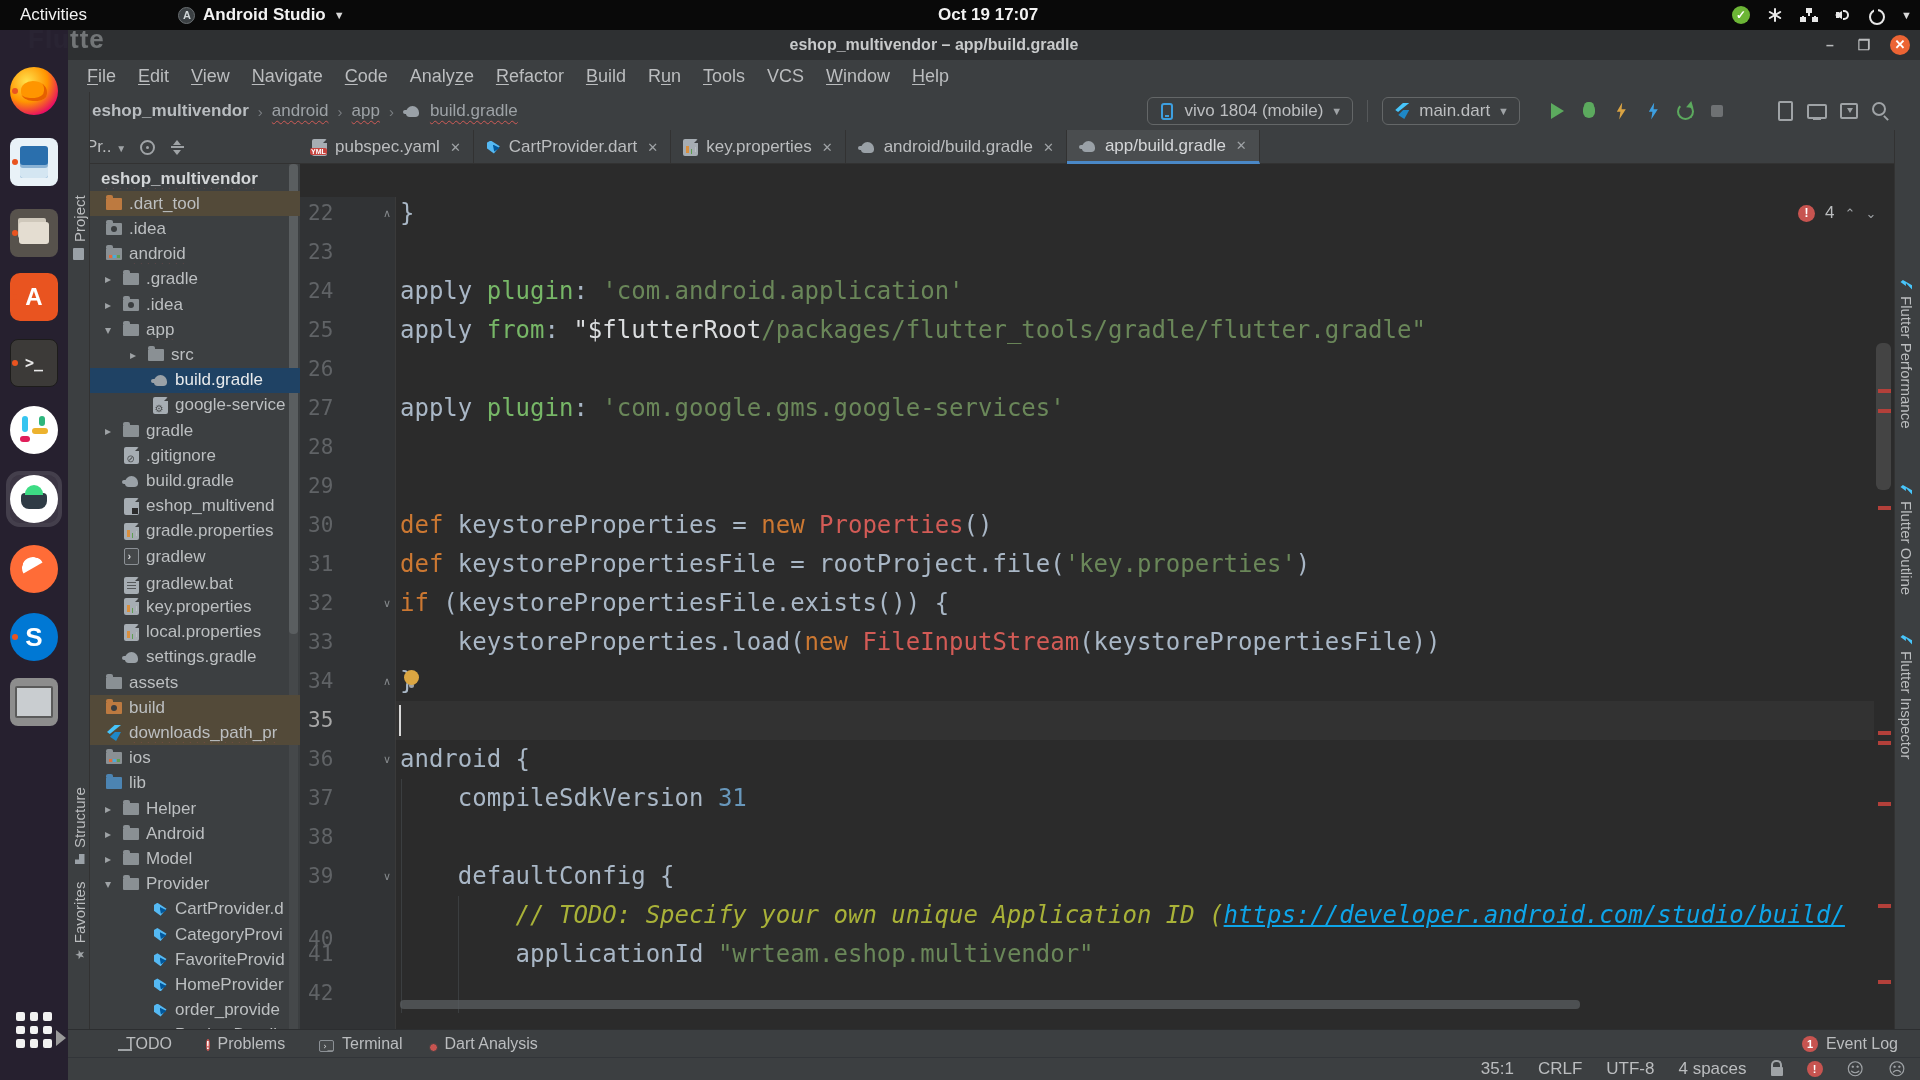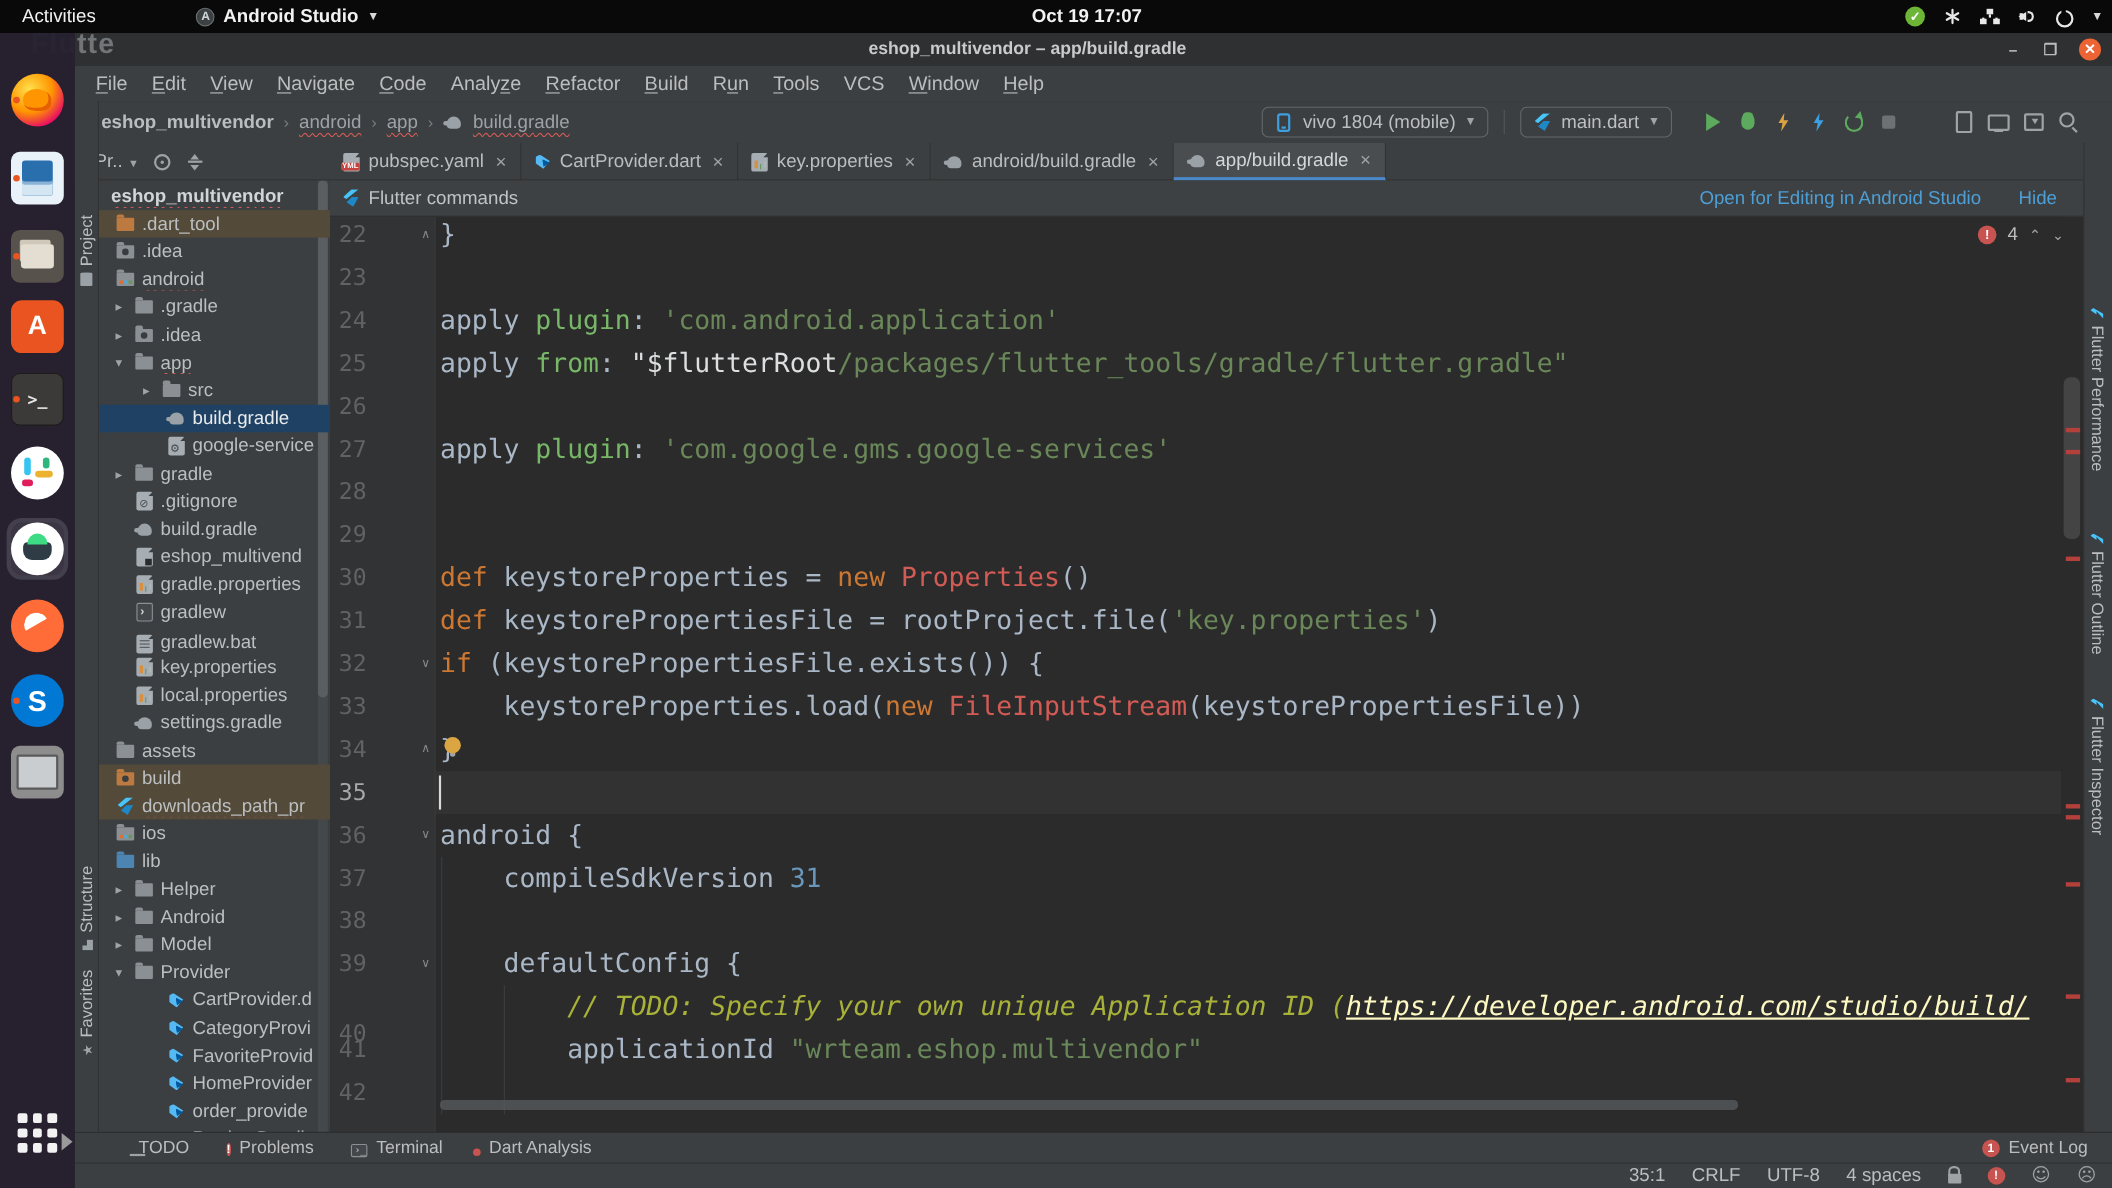--- a/index.html
+++ b/index.html
@@ -186,21 +186,21 @@
   .editor { position:absolute; left:300px; top:197px; width:1574px; height:832px; background:#2b2b2b; overflow:hidden; }
   .gutter { position:absolute; left:0; top:0; width:96px; height:832px; background:#313335; border-right:1px solid #3a3a3a; }
   .curline { position:absolute; left:0; width:1574px; height:39px; background:#323232; }
   .gnum { position:absolute; left:8px; width:50px; font-family:"DejaVu Sans Mono", monospace; font-size:21px; color:#606366; line-height:39px; }
   .gnum.cur { color:#a8a8a8; }
   .gfold { position:absolute; left:80px; width:14px; font-size:11px; color:#85898c; line-height:39px; text-align:center; }
   .codeline { position:absolute; left:100px; font-family:"DejaVu Sans Mono", monospace; font-size:24px; line-height:39px; white-space:pre; }
   .t-plain { color:#a9b7c6; } .t-attr { color:#77b767; } .t-str { color:#6a8759; }
   .t-kw { color:#cc7832; } .t-err { color:#d35b56; } .t-num { color:#6897bb; }
   .t-white { color:#dcdee0; } .t-todo { color:#a9b238; font-style:italic; }
-  .t-todolink { color:#fef9c3; font-style:italic; text-decoration:underline; }
+  .t-todolink { color:#0ea5e9; font-style:italic; text-decoration:underline; }
   .cursor { position:absolute; left:99px; width:2px; height:31px; background:#d8d8d8; }
   .bulb { position:absolute; left:104px; width:15px; height:15px; border-radius:50%; background:#dba642; box-shadow:0 8px 0 -5px #9fa3a6; }
   .iguide { position:absolute; width:1px; background:#3b3e40; }
   .hscroll { position:absolute; left:100px; width:1180px; height:9px; border-radius:4px; background:#5a5e60; opacity:.75; }
   .err-badge { position:absolute; left:1798px; top:203px; display:flex; align-items:center; gap:10px; color:#bbbdbf; font-size:17px; z-index:6; }
   .err-circ { width:17px; height:17px; border-radius:50%; background:#c75450; color:#fff; font-size:12px; font-weight:bold; text-align:center; line-height:17px; }
   .err-nav { color:#9fa3a6; font-size:13px; }
   .stripe-mark { position:absolute; left:1878px; width:13px; height:4px; background:#b3403a; z-index:6; }
   .stripe-thumb { position:absolute; left:1876px; width:15px; background:rgba(255,255,255,0.12); border-radius:6px; z-index:5; }
 
@@ -420,30 +420,20 @@
           <span class="tabx">✕</span>
         </span>
         <span class="tab active">
           <span class="gradle-ico"></span>
           <span>app/build.gradle</span>
           <span class="tabx">✕</span>
         </span>
       </div>
   </div>
 
-  <div class="flutterbar">
-    <span class="fb-label">
-      <span class="flutter-ico"></span>
-      <span>Flutter commands</span>
-    </span>
-    <span class="fb-links">
-      <span>Open for Editing in Android Studio</span>
-      <span>Hide</span>
-    </span>
-  </div>
 
   <div class="leftstrip">
     <div class="vlabel" style="left:3px; top:168px;">
       <span class="mini-folder"></span>
       <span>Project</span>
     </div>
     <div class="vlabel" style="left:3px; top:772px;">
       <span class="mini-struct"></span>
       <span>Structure</span>
     </div>

